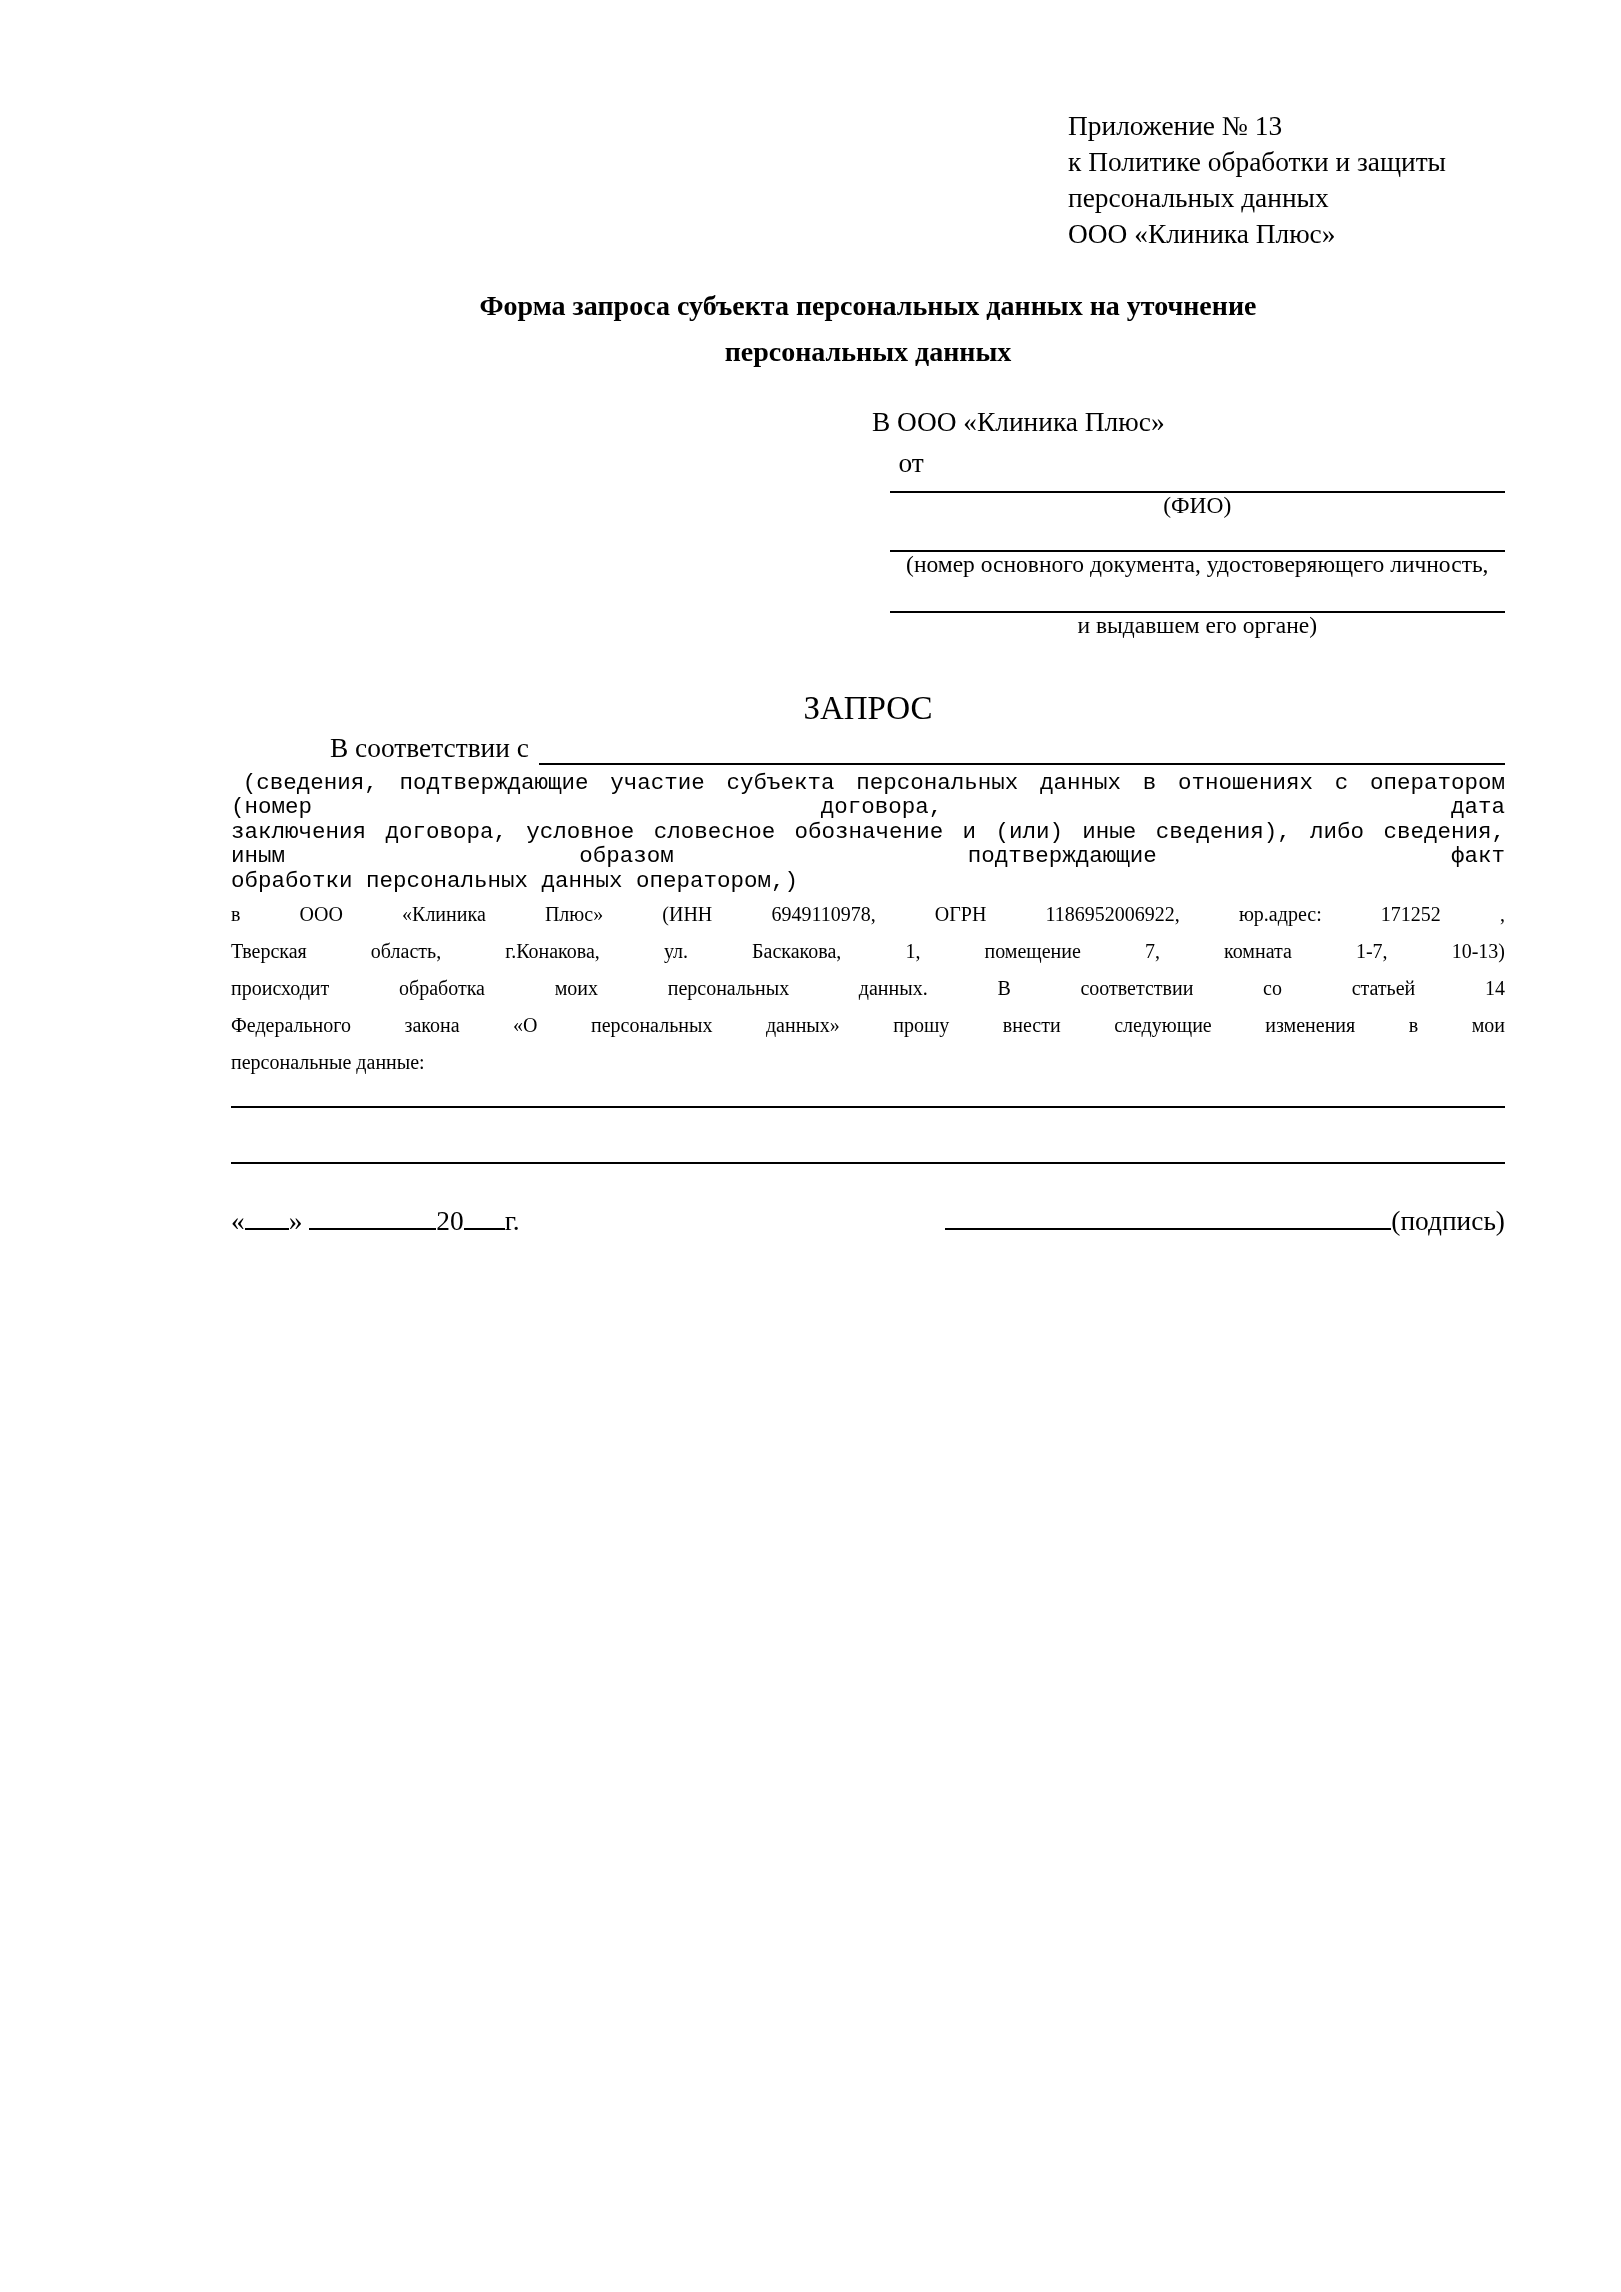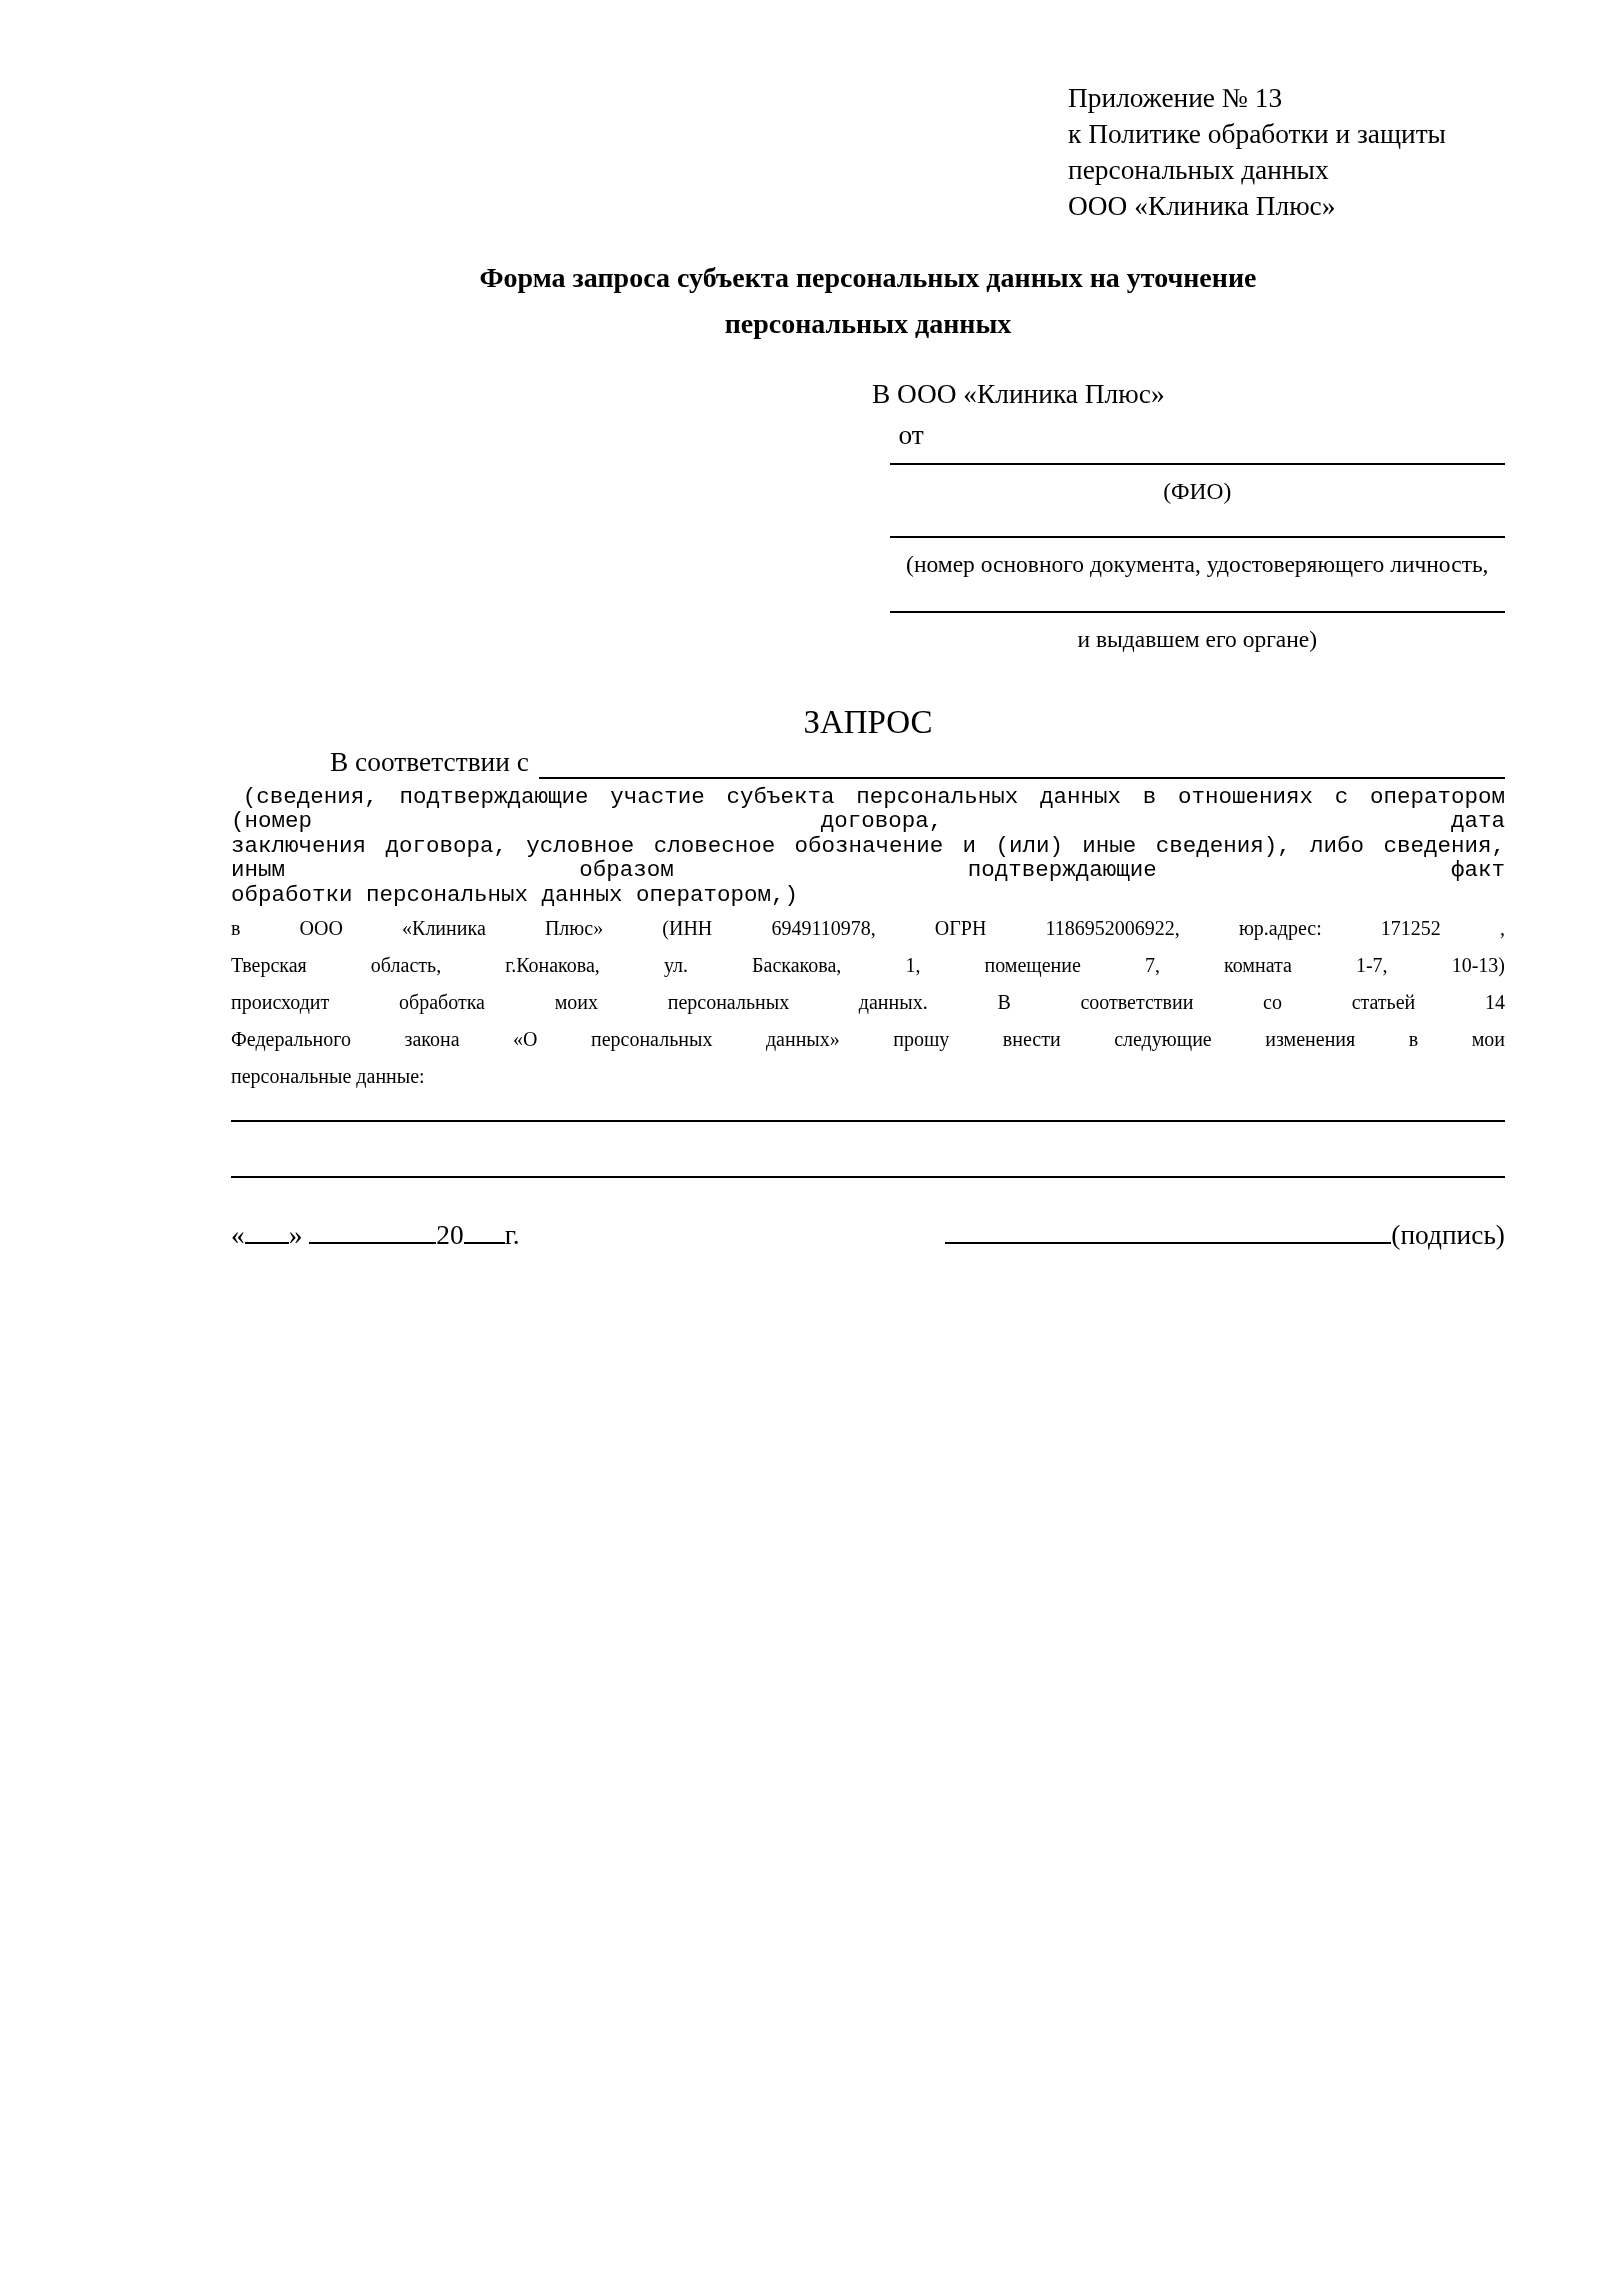--- a/index.html
+++ b/index.html
@@ -4,36 +4,36 @@
 <style>
   html,body{margin:0;padding:0;background:#888;}
   .page{
     width:1621px;height:2293px;background:#ffffff;color:#000;
     font-family:"Liberation Serif","DejaVu Serif",serif;
     position:relative;margin:0 auto;overflow:hidden;
   }
   .content{position:absolute;left:231px;top:0;width:1274px;}
 
   
-  .appendix{padding-top:80px;margin-left:837px;font-size:27.4px;line-height:36px;}
+  .appendix{padding-top:108px;margin-left:837px;font-size:27.4px;line-height:36px;}
   .appendix div{white-space:nowrap;}
 
   
   .doc-title{margin-top:31px;text-align:center;font-weight:bold;font-size:28px;line-height:46px;}
 
   
   .addressee{margin-left:641px;width:633px;margin-top:29px;font-size:27.4px;line-height:37px;}
   .addr-from{margin-left:26.5px;margin-top:3.9px;}
   .field{margin-left:17.6px;}
   .field-line{border-bottom:2.9px solid #000;height:0;}
   .fl-1{margin-top:8.8px;}
   .fl-2{margin-top:32px;}
   .fl-3{margin-top:46px;}
   .fl-4{margin-top:33px;}
-  .field-caption{text-align:center;font-size:23.5px;line-height:25.5px;padding-top:14px;}
+  .field-caption{text-align:center;font-size:23.5px;line-height:25.5px;padding-top:0;}
 
   
   .zapros{margin-top:51px;text-align:center;font-size:33px;line-height:39px;}
   .intro{margin-top:3.9px;display:flex;align-items:flex-end;font-size:27.4px;line-height:33px;padding-left:99px;}
   .intro .lead{white-space:nowrap;padding-right:9.8px;}
   .fill{flex:1;border-bottom:2.9px solid #000;height:29px;}
   .intro-caption{margin-top:5.9px;font-size:22.5px;line-height:24.5px;font-family:Liberation Mono, monospace;}
   .jl{text-align:justify;text-align-last:justify;}
   .intro-caption .first{text-indent:11.8px;}
 

